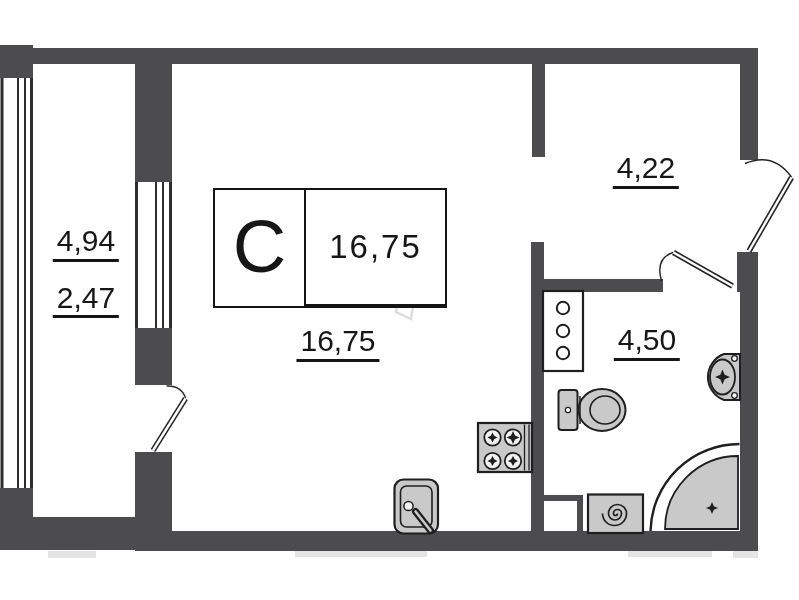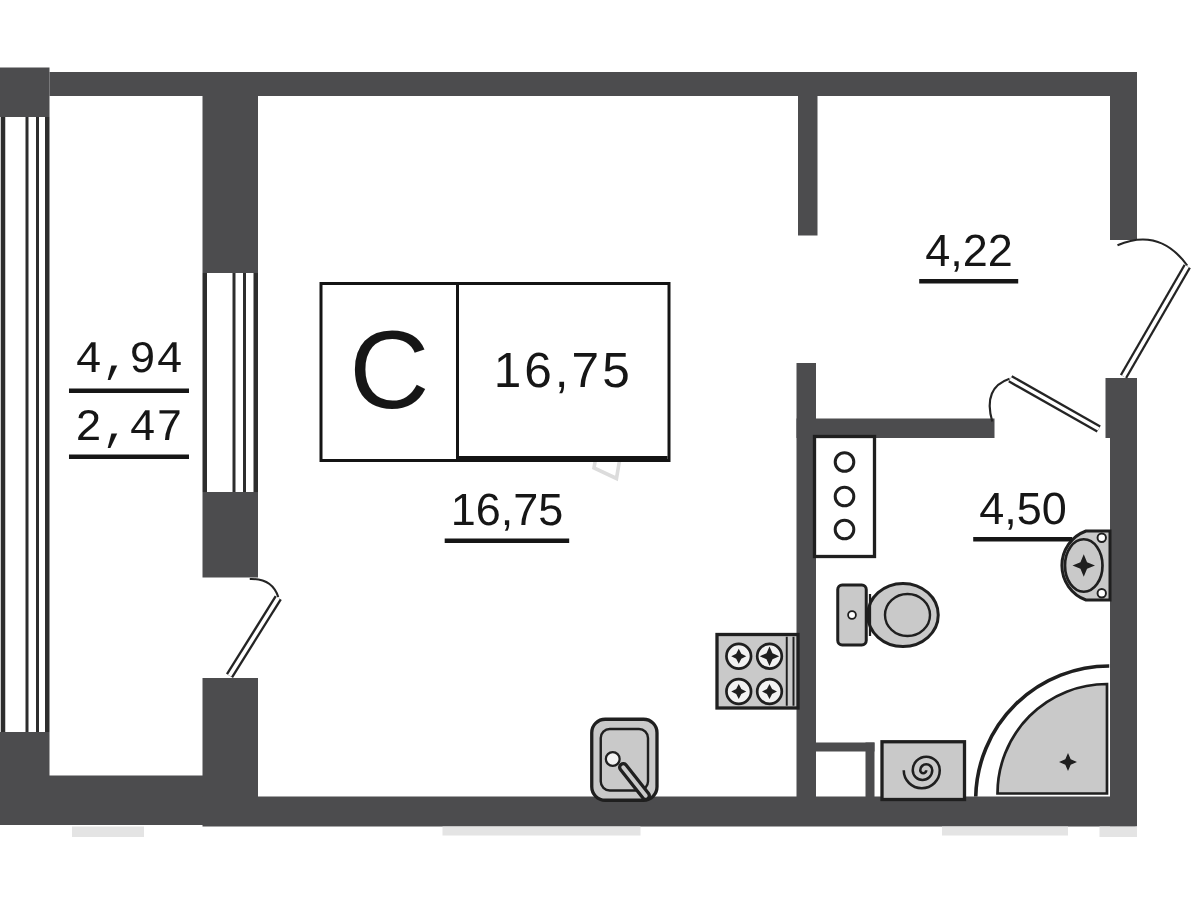--- a/index.html
+++ b/index.html
@@ -9,21 +9,21 @@
   }
   .stage svg{position:absolute;left:0;top:0;}
   .label{
     position:absolute;transform:translateX(-50%);
     font-size:30px;line-height:0.95;white-space:nowrap;text-align:center;
   }
   .u{
     display:inline-block;border-bottom:3px solid #161616;
     padding:0 4px 3px 4px;
   }
-  .label .row2{display:block;margin-top:10px;}
+  .label .row2{display:block;margin-top:22px;}
   .infobox{
     position:absolute;left:213px;top:188px;width:234px;height:120px;
     border:2.5px solid #141414;box-sizing:border-box;display:flex;background:#ffffff;
   }
   .infobox .c-cell{
     width:91px;border-right:2.5px solid #141414;display:flex;
     align-items:center;justify-content:center;font-size:74px;padding-bottom:4px;box-sizing:border-box;
   }
   .infobox .rows{flex:1;display:flex;flex-direction:column;}
   .infobox .row{
@@ -153,34 +153,34 @@
         <rect x="400.5" y="486" width="31.5" height="41" rx="6" fill="none" stroke="#1f1f1f" stroke-width="1.6"></rect>
         <circle cx="408.5" cy="506" r="4.6" fill="#f2f2f2" stroke="#1f1f1f" stroke-width="1.5"></circle>
         <line x1="415.5" y1="511.5" x2="430.5" y2="530.5" stroke="#1f1f1f" stroke-width="7" stroke-linecap="round"></line>
         <line x1="415.5" y1="511.5" x2="430.5" y2="530.5" stroke="#c9c9c9" stroke-width="2.6" stroke-linecap="round"></line>
       </g>
     </g>
 
     <path d="M396,312 L402,277 L417,283 L411,319 Z M399,296 L413,301" fill="none" stroke="#dcdcdc" stroke-width="2.4"></path>
   </svg>
 
-  <div class="label" style="left:86px;top:227px;font-family:Liberation Mono, monospace;">
+  <div class="label" style="left:86px;top:227px;">
     <span class="u">4,94</span>
     <span class="u row2">2,47</span>
   </div>
 
   <div class="label" style="left:338px;top:327px;">
     <span class="u">16,75</span>
   </div>
 
   <div class="label" style="left:646px;top:154px;">
     <span class="u">4,22</span>
   </div>
 
-  <div class="label" style="left:682px;top:326px;text-align:right;">
+  <div class="label" style="left:647px;top:326px;text-align:right;">
     <span class="u">4,50</span>
   </div>
 
   <div class="infobox">
     <div class="c-cell">C</div>
     <div class="rows">
       <div class="row bb">16,75</div>
     </div>
   </div>
 

